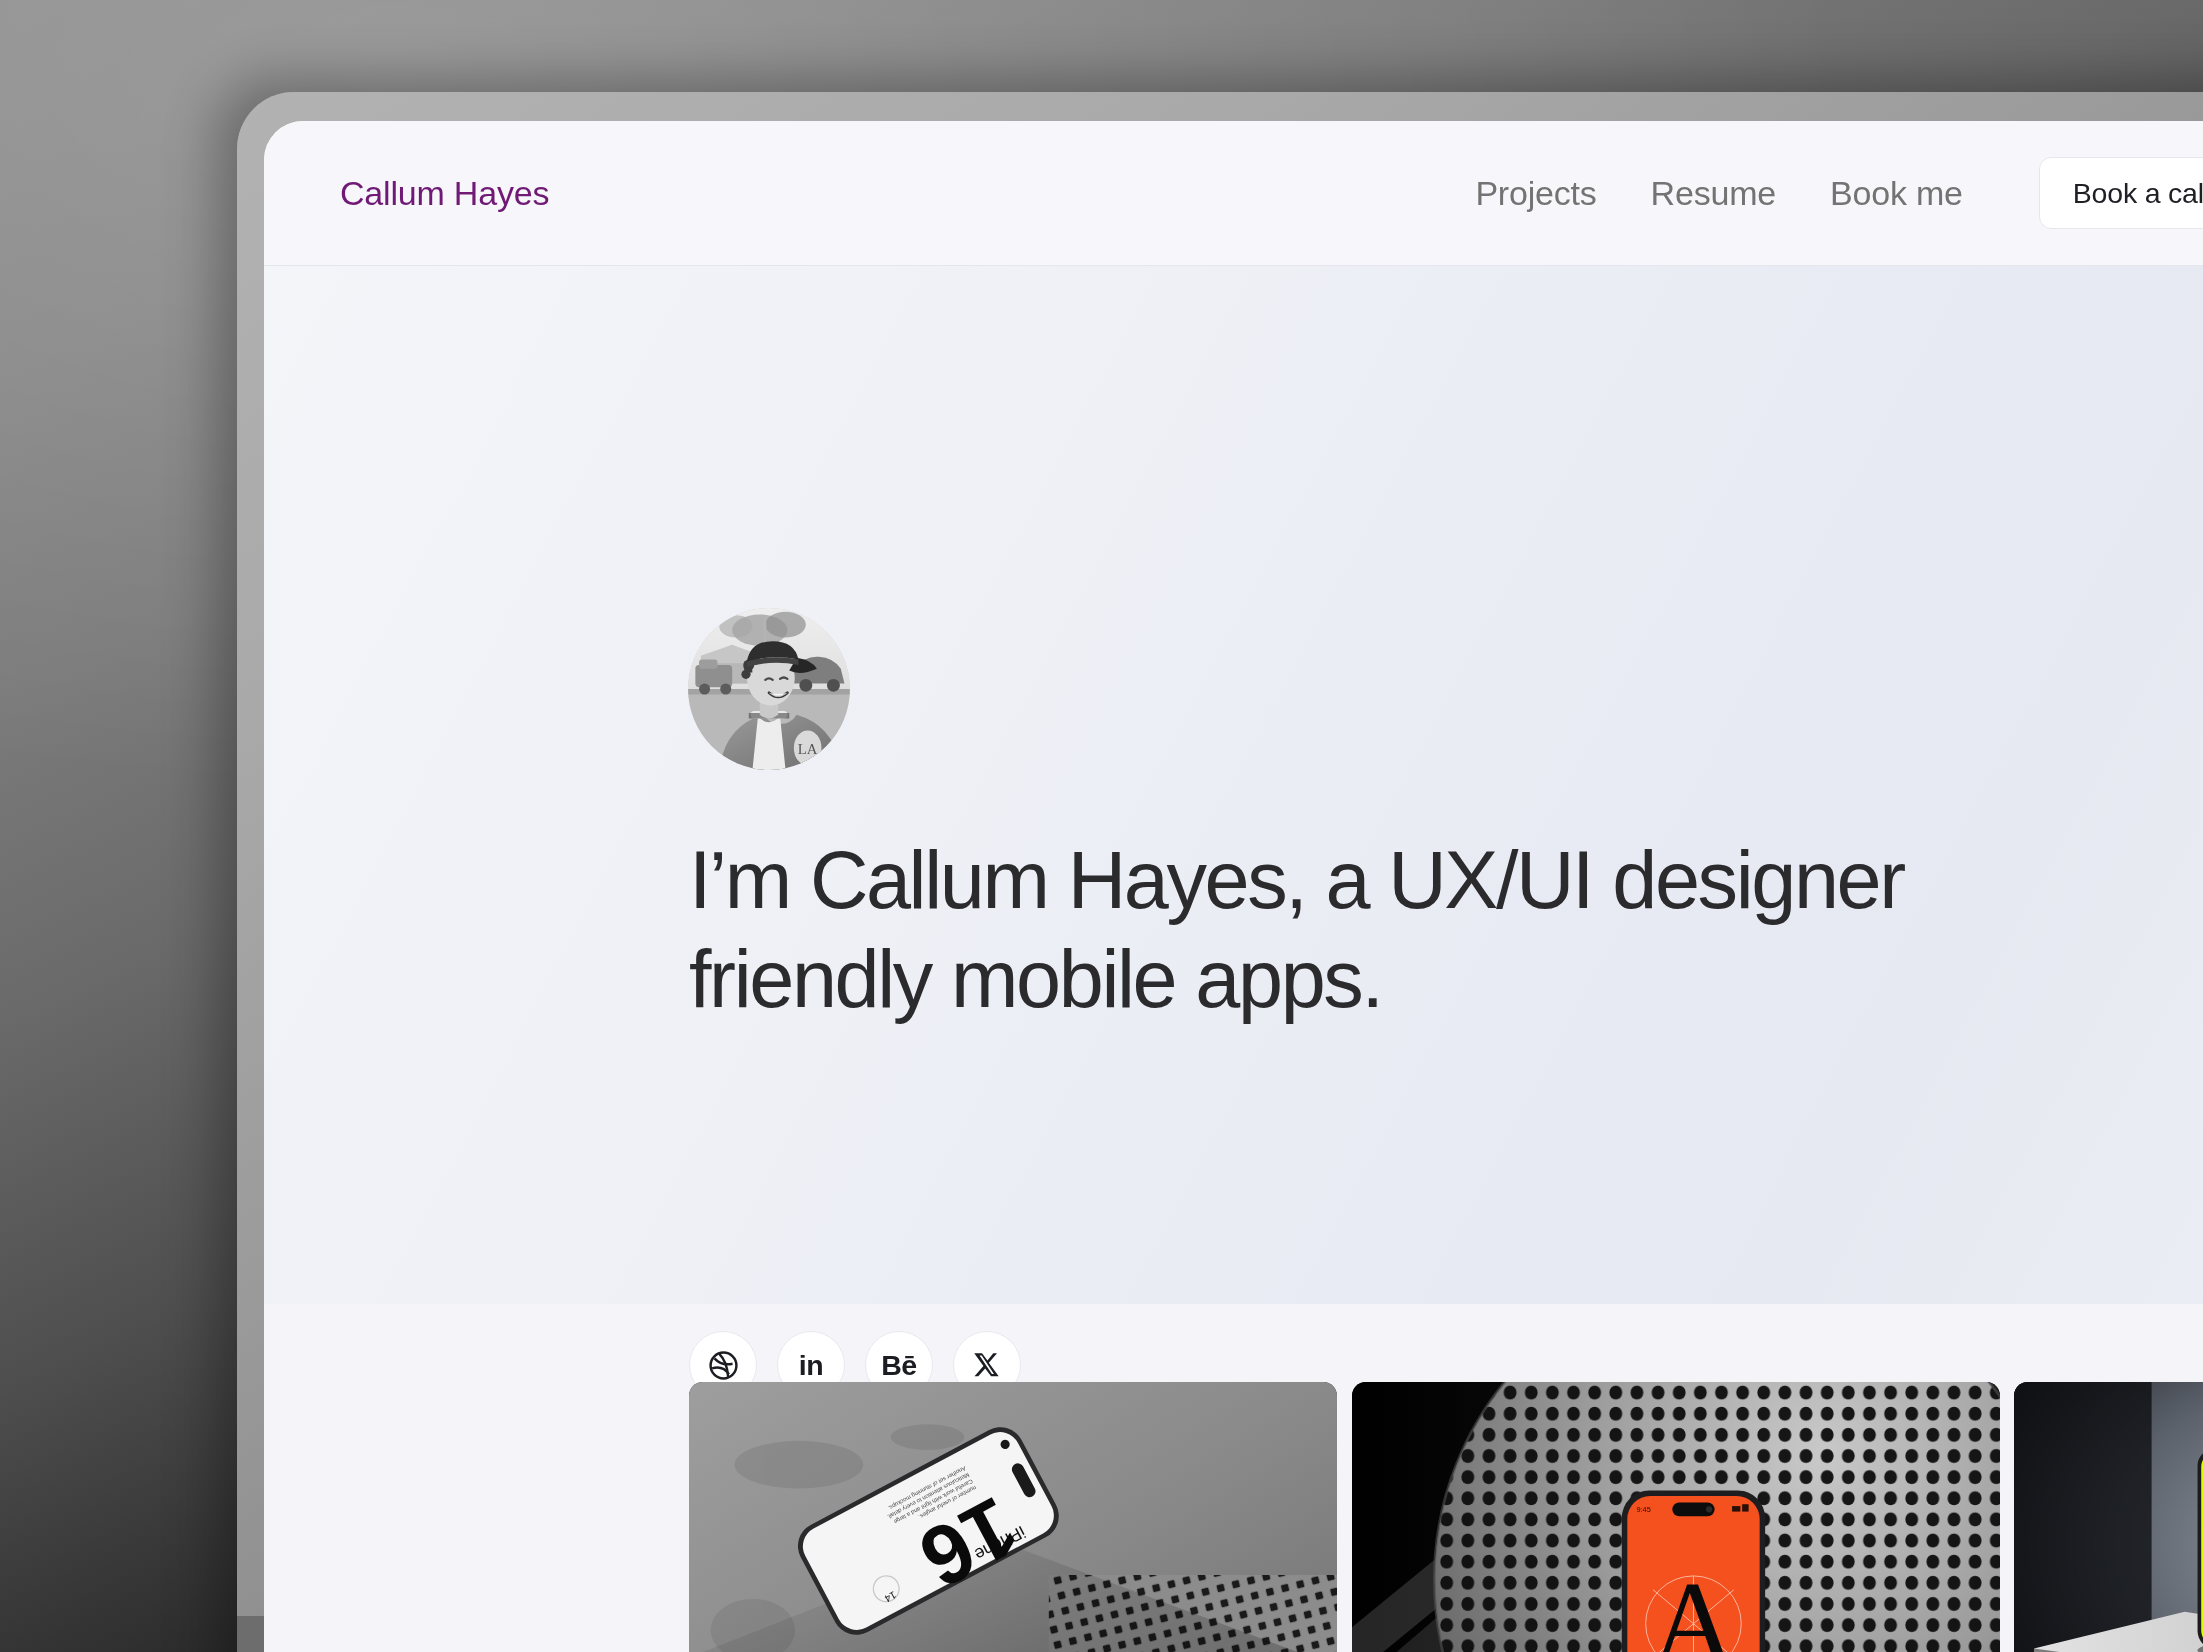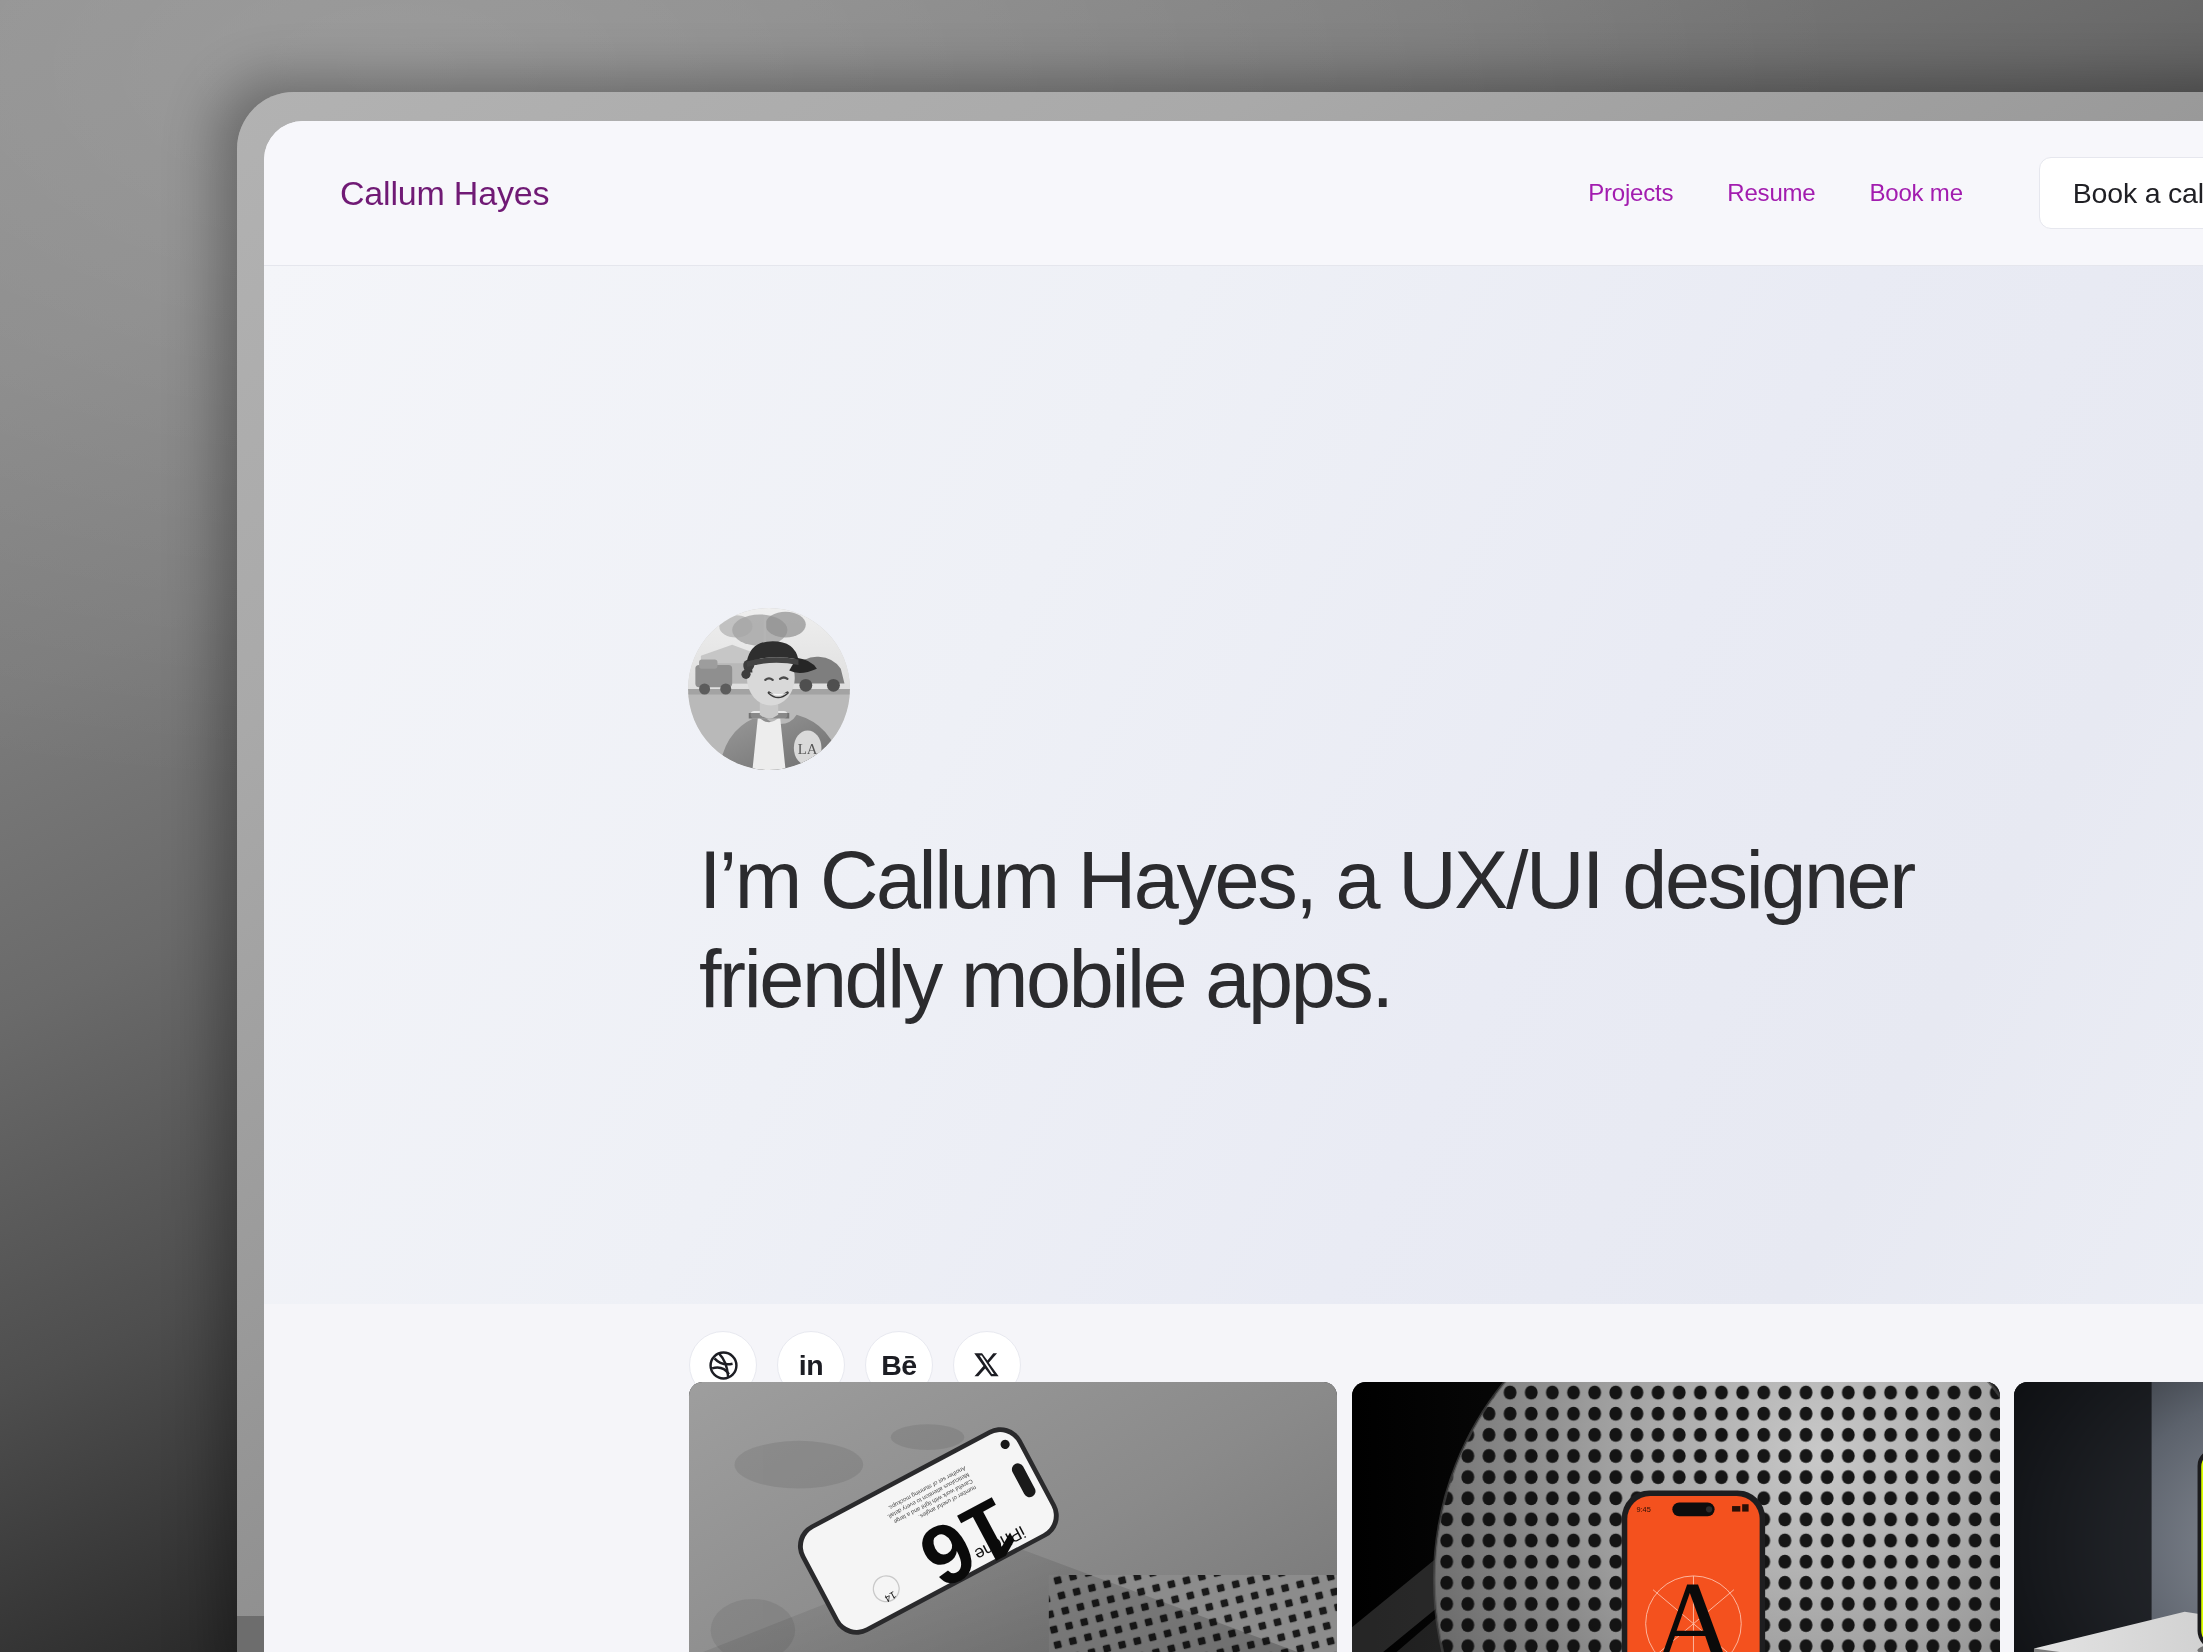--- a/index.html
+++ b/index.html
@@ -55,21 +55,21 @@
     display:flex; align-items:center;
     padding:0 59px 0 76px;
   }
   #logo{
     font-size:34px; color:#701a75; letter-spacing:-0.2px; white-space:nowrap;
   }
   #nav{
     margin-left:auto; display:flex; align-items:center; gap:0;
   }
   .nav-link{
-    font-size:24px; color:#a21caf; letter-spacing:-0.2px;
+    font-size:34px; color:#737373; letter-spacing:-0.2px;
     padding:0 27px; white-space:nowrap; cursor:pointer;
   }
   #book-call{
     margin-left:49px;
     background:#ffffff;
     border:0.9px solid #e6e7ee;
     border-radius:12px;
     padding:18.4px 33px;
     font-size:28.5px; color:#1f1f24; letter-spacing:-0.2px;
     white-space:nowrap; cursor:pointer;
@@ -91,21 +91,21 @@
   }
   #avatar svg{ display:block; width:162px; height:162px; }
 
   #headline{
     position:absolute; left:425px; top:565px;
     width:1506px;
     font-size:81px; line-height:99px;
     color:#2b2b2e; letter-spacing:-2.4px;
     font-weight:400;
   }
-  #headline .ln{ display:block; white-space:nowrap;margin-left:10px; }
+  #headline .ln{ display:block; white-space:nowrap; }
 
   #socials{
     position:absolute; left:425px; top:1065px;
     display:flex; gap:20px;
   }
   .social{
     width:68px; height:68px; border-radius:50%;
     background:#ffffff; border:0.9px solid #e8e9f0;
     display:flex; align-items:center; justify-content:center;
     cursor:pointer; color:#1c1d23;

